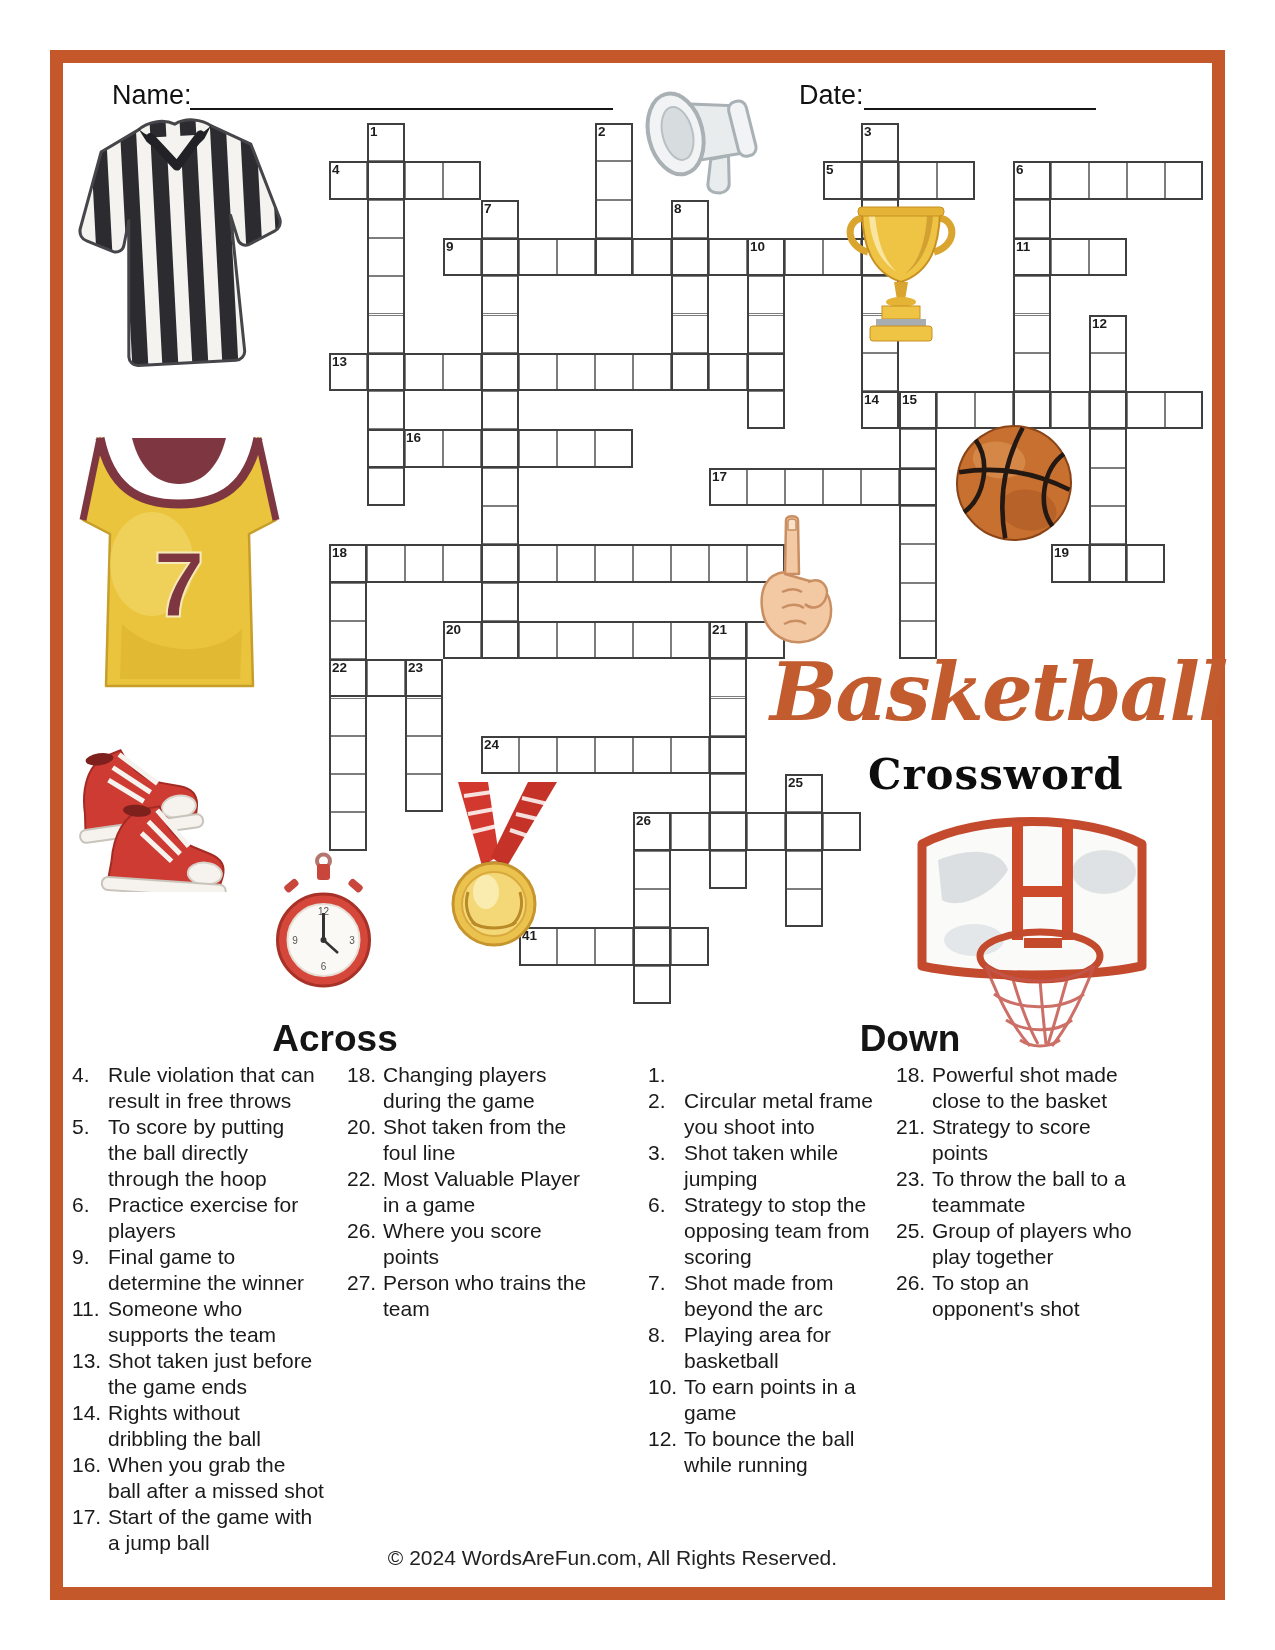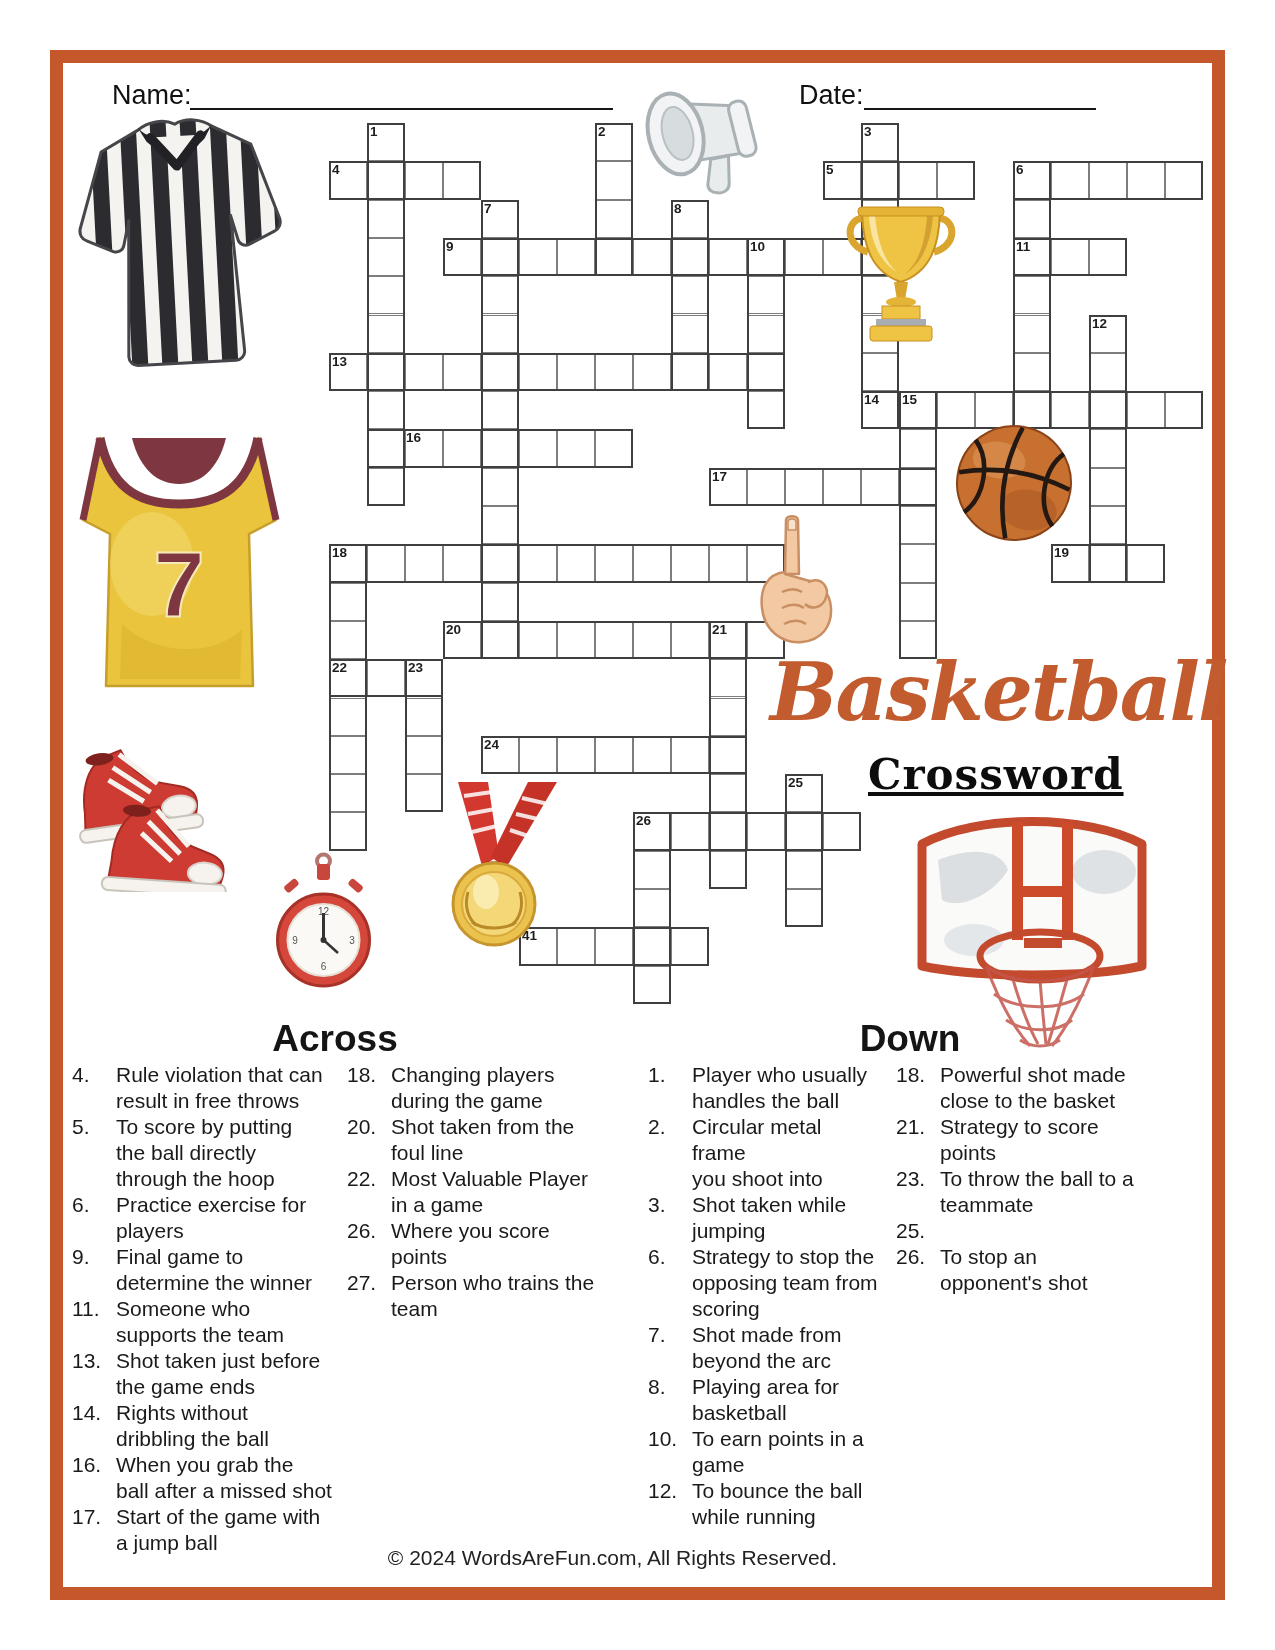--- a/index.html
+++ b/index.html
@@ -14,27 +14,27 @@
   .cell{position:absolute;box-sizing:border-box;border:1px solid #7d7d7d;background:#fff;}
   .word-outline{position:absolute;box-sizing:border-box;border:2px solid #3f3f3f;pointer-events:none;background:transparent;}
   .cellnum{position:absolute;font-size:13.5px;font-weight:bold;color:#1d1d1d;line-height:14px;z-index:5;}
   
   .illus{position:absolute;pointer-events:none;}
   
   #title-main{left:770px;top:648px;width:420px;text-align:center;
      font-family:"DejaVu Serif",serif;font-style:italic;font-weight:bold;
      font-size:80px;line-height:1.1;color:#c25b2d;letter-spacing:-2px;}
   #title-sub{left:868px;top:750px;width:250px;text-align:center;
-     font-family:"DejaVu Serif",serif;font-weight:bold;font-size:42px;color:#0d0d0d;letter-spacing:1px;text-decoration:underline;}
+     font-family:"DejaVu Serif",serif;font-weight:bold;font-size:42px;color:#0d0d0d;letter-spacing:1px;}
   .section-header{font-size:37px;font-weight:bold;color:#151515;text-align:center;}
   
   .clue-col{position:absolute;font-size:21px;line-height:26px;color:#1a1a1a;}
   .clue{display:flex;align-items:flex-start;}
   .cnum{width:36px;flex:none;}
-  .ctext{white-space:pre-line;flex:1;margin-left:8px;}
+  .ctext{white-space:pre-line;flex:1;}
   #footer{left:0;top:1546px;width:1225px;text-align:center;font-size:21px;color:#222;}
 </style>
 </head>
 <body>
 
 <div id="page">
 
   <div id="border-frame" class="abs"></div>
 
   <div class="abs fill-label" style="left:112px;top:80px;">Name:</div>
@@ -509,22 +509,20 @@
       </div>
       <div class="clue">
         <span class="cnum">27.</span>
         <span class="ctext">Person who trains the
 team</span>
       </div>
     </div>
   <div class="clue-col" style="left:648px;top:1062px;width:232px;">
       <div class="clue">
         <span class="cnum">1.</span>
-        <span class="ctext">Player who usually
-handles the ball</span>
       </div>
       <div class="clue">
         <span class="cnum">2.</span>
         <span class="ctext">Circular metal frame
 you shoot into</span>
       </div>
       <div class="clue">
         <span class="cnum">3.</span>
         <span class="ctext">Shot taken while
 jumping</span>
@@ -567,20 +565,22 @@
         <span class="ctext">Strategy to score
 points</span>
       </div>
       <div class="clue">
         <span class="cnum">23.</span>
         <span class="ctext">To throw the ball to a
 teammate</span>
       </div>
       <div class="clue">
         <span class="cnum">25.</span>
+        <span class="ctext">Group of players who
+play together</span>
       </div>
       <div class="clue">
         <span class="cnum">26.</span>
         <span class="ctext">To stop an
 opponent's shot</span>
       </div>
     </div>
 
   <div id="footer" class="abs">© 2024 WordsAreFun.com, All Rights Reserved.</div>
 

